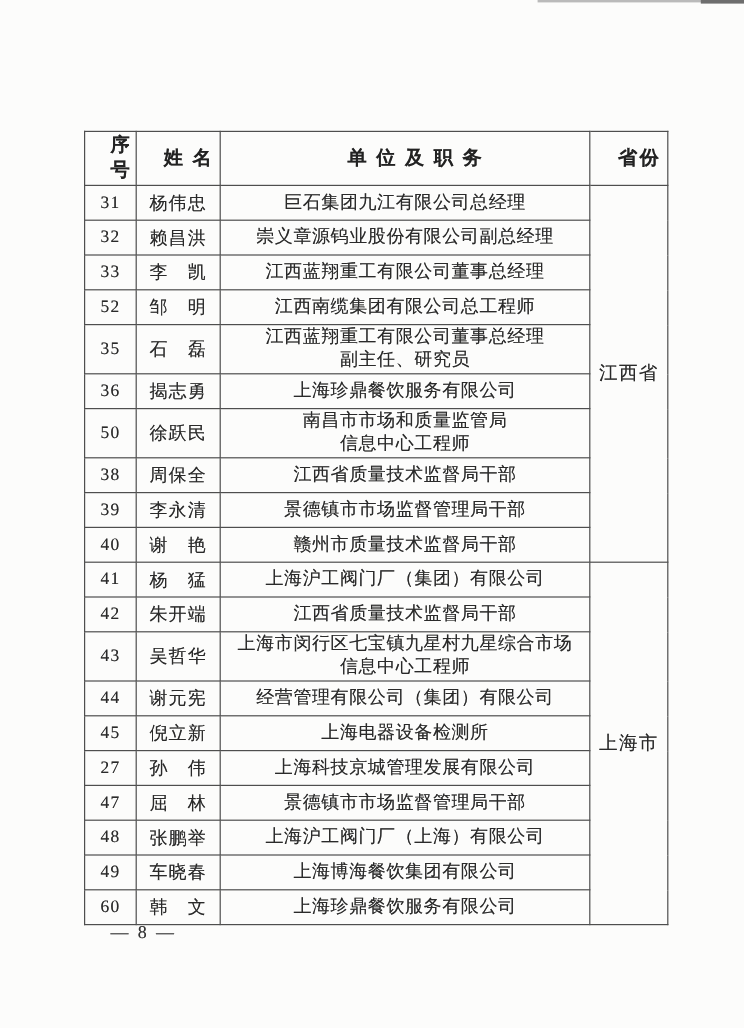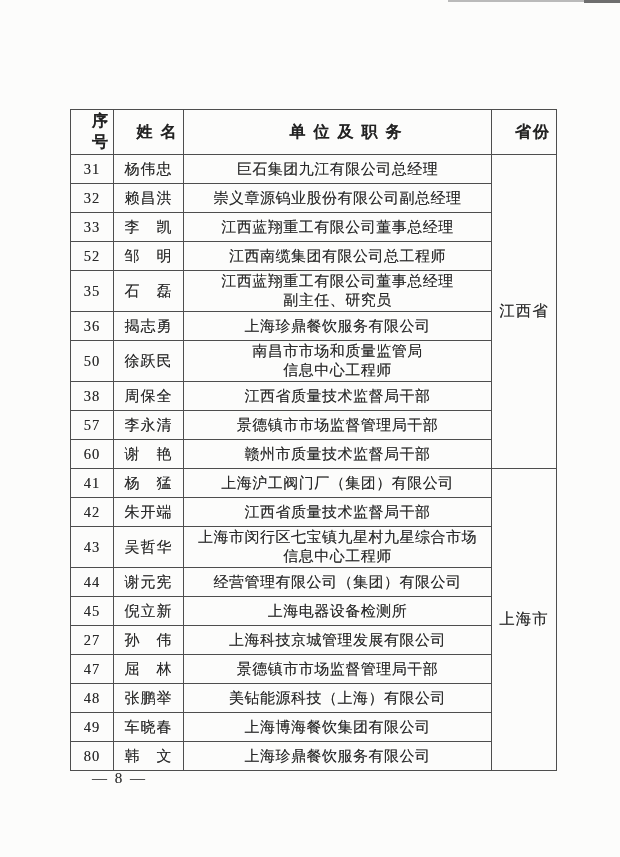--- a/index.html
+++ b/index.html
@@ -141,26 +141,26 @@
           <td class="cell-name">徐跃民</td>
           <td class="cell-unit">南昌市市场和质量监管局
 信息中心工程师</td>
         </tr>
         <tr>
           <td class="cell-no">38</td>
           <td class="cell-name">周保全</td>
           <td class="cell-unit">江西省质量技术监督局干部</td>
         </tr>
         <tr>
-          <td class="cell-no">57</td>
+          <td class="cell-no">39</td>
           <td class="cell-name">李永清</td>
           <td class="cell-unit">景德镇市市场监督管理局干部</td>
         </tr>
         <tr>
-          <td class="cell-no">60</td>
+          <td class="cell-no">40</td>
           <td class="cell-name">谢　艳</td>
           <td class="cell-unit">赣州市质量技术监督局干部</td>
         </tr>
         <tr>
           <td class="cell-no">41</td>
           <td class="cell-name">杨　猛</td>
           <td class="cell-unit">上海沪工阀门厂（集团）有限公司</td>
           <td class="cell-province" rowspan="10">上海市</td>
         </tr>
         <tr>
@@ -190,29 +190,29 @@
           <td class="cell-unit">上海科技京城管理发展有限公司</td>
         </tr>
         <tr>
           <td class="cell-no">47</td>
           <td class="cell-name">屈　林</td>
           <td class="cell-unit">景德镇市市场监督管理局干部</td>
         </tr>
         <tr>
           <td class="cell-no">48</td>
           <td class="cell-name">张鹏举</td>
-          <td class="cell-unit">美钻能源科技（上海）有限公司</td>
+          <td class="cell-unit">上海沪工阀门厂（上海）有限公司</td>
         </tr>
         <tr>
           <td class="cell-no">49</td>
           <td class="cell-name">车晓春</td>
           <td class="cell-unit">上海博海餐饮集团有限公司</td>
         </tr>
         <tr>
-          <td class="cell-no">80</td>
+          <td class="cell-no">60</td>
           <td class="cell-name">韩　文</td>
           <td class="cell-unit">上海珍鼎餐饮服务有限公司</td>
         </tr>
       </tbody>
   </table>
 
   <div class="page-number">— 8 —</div>
 
 </div>
 

